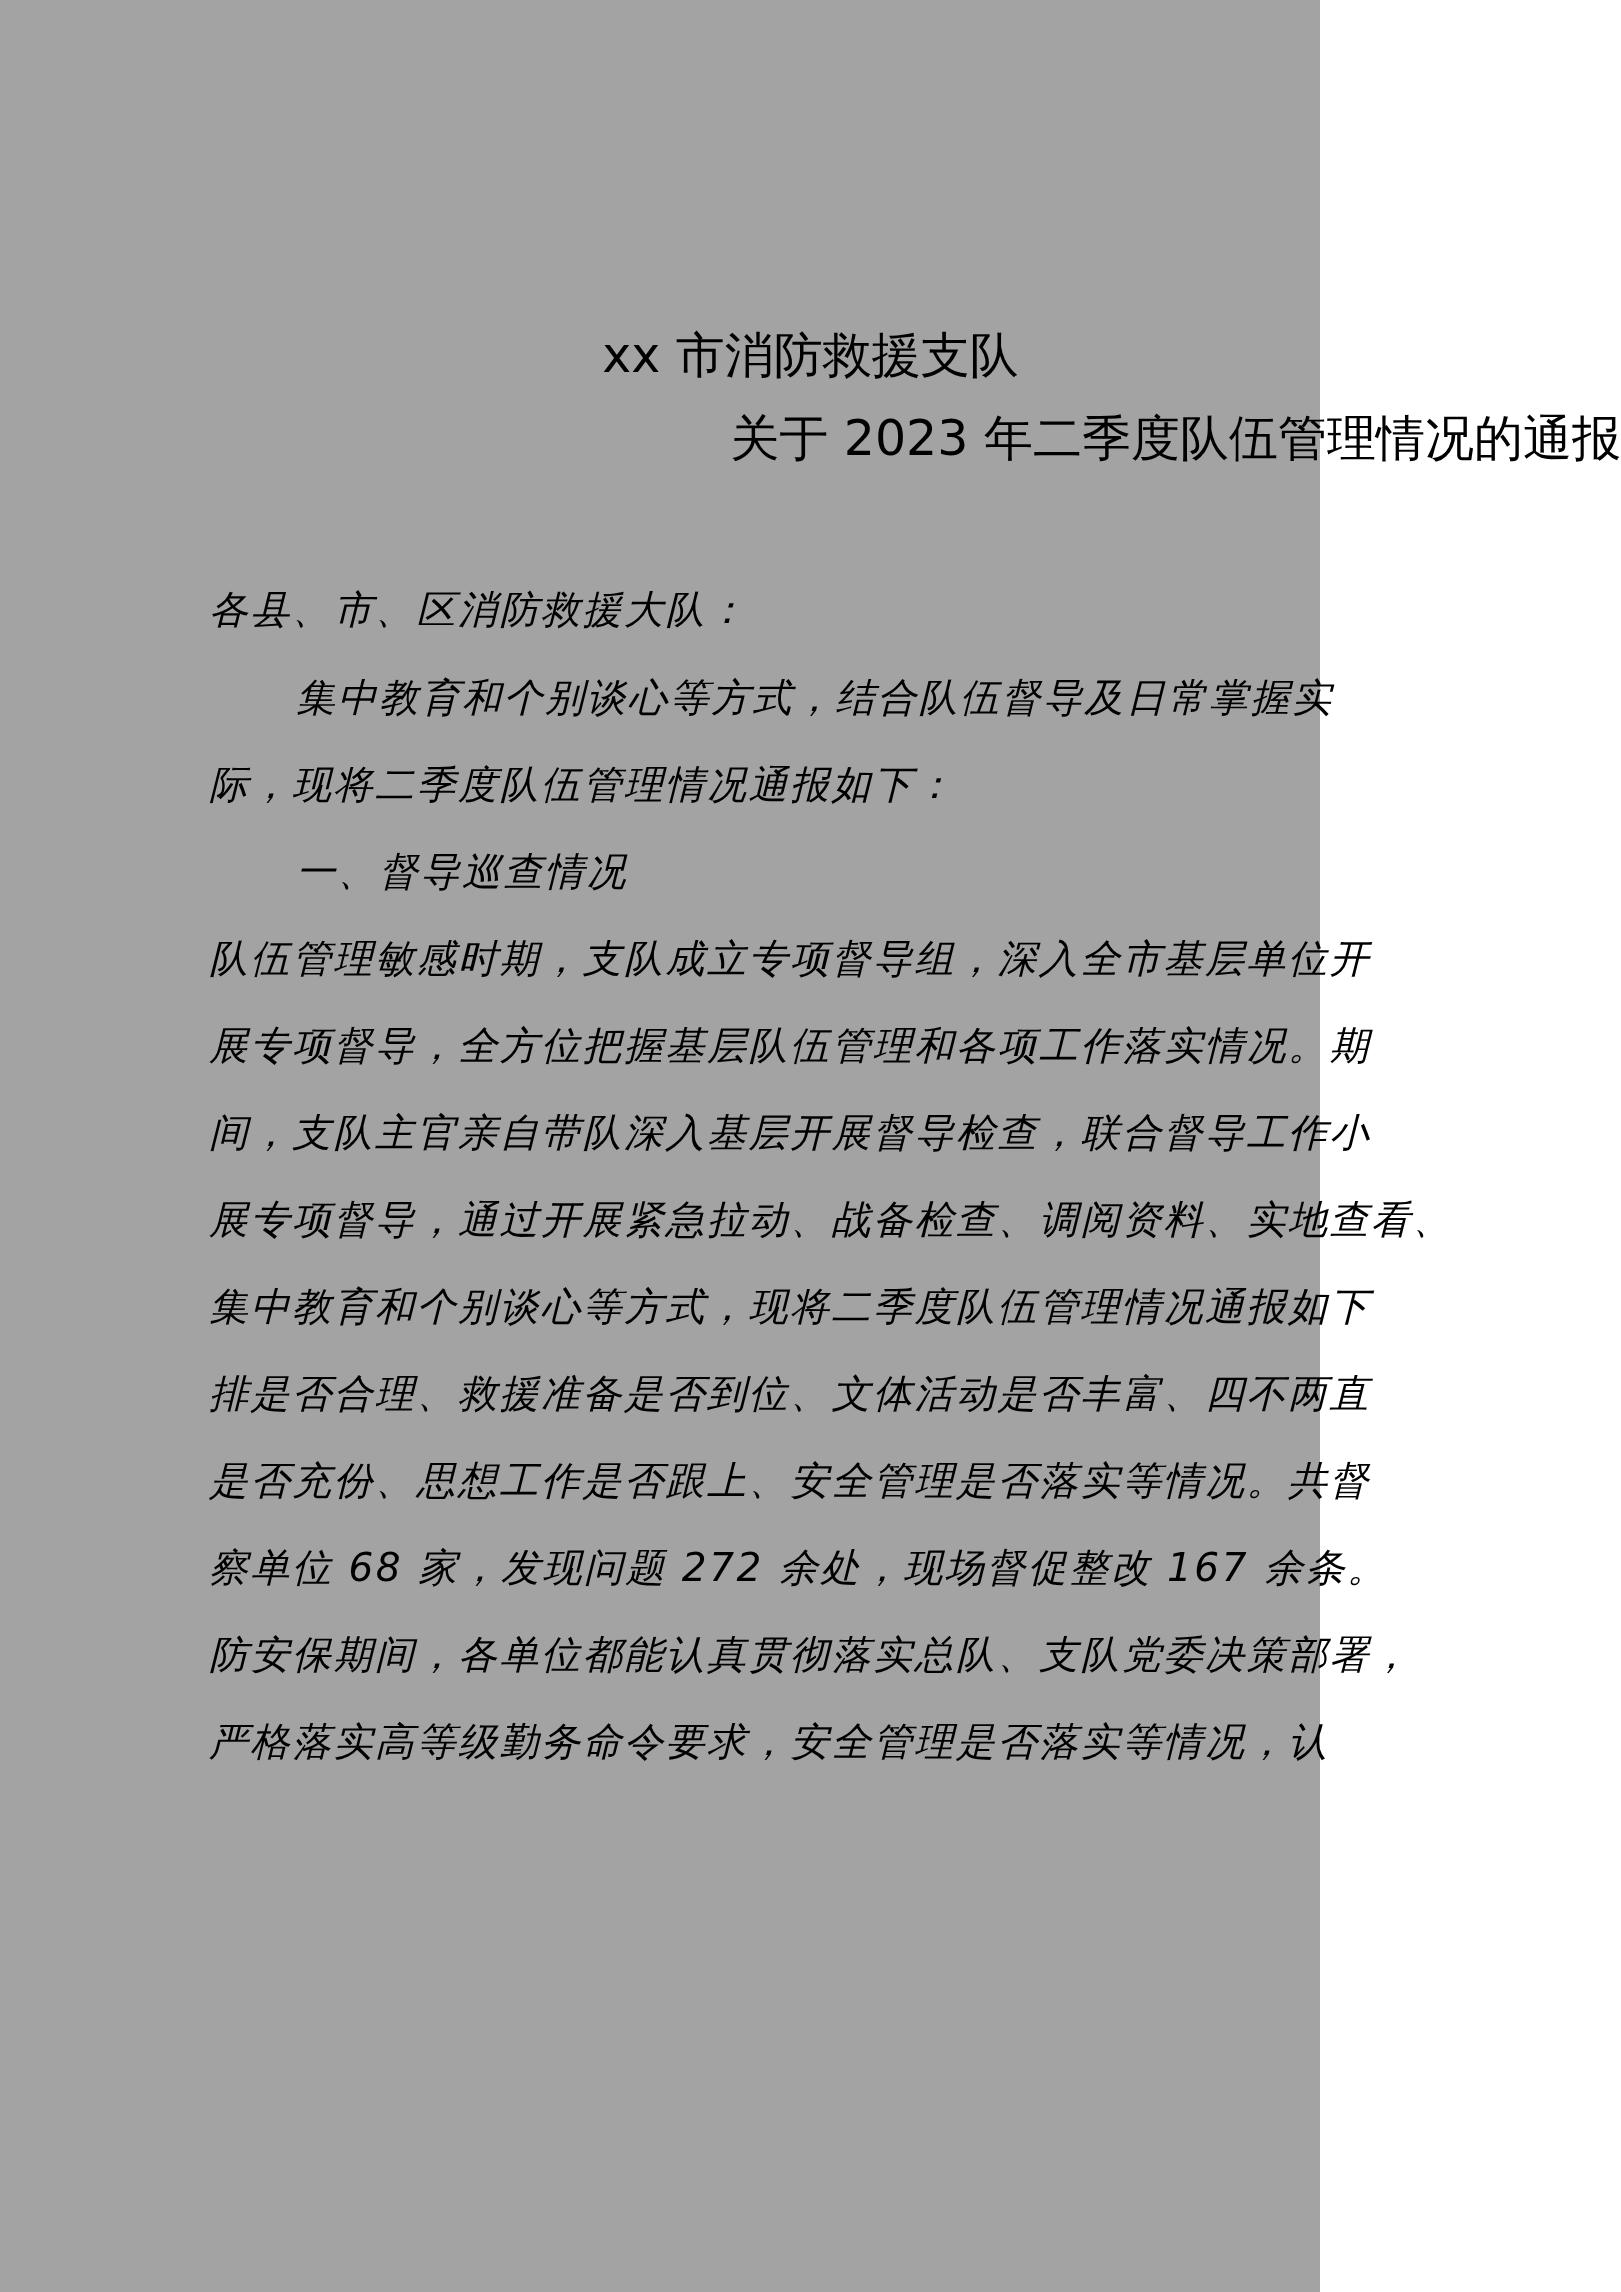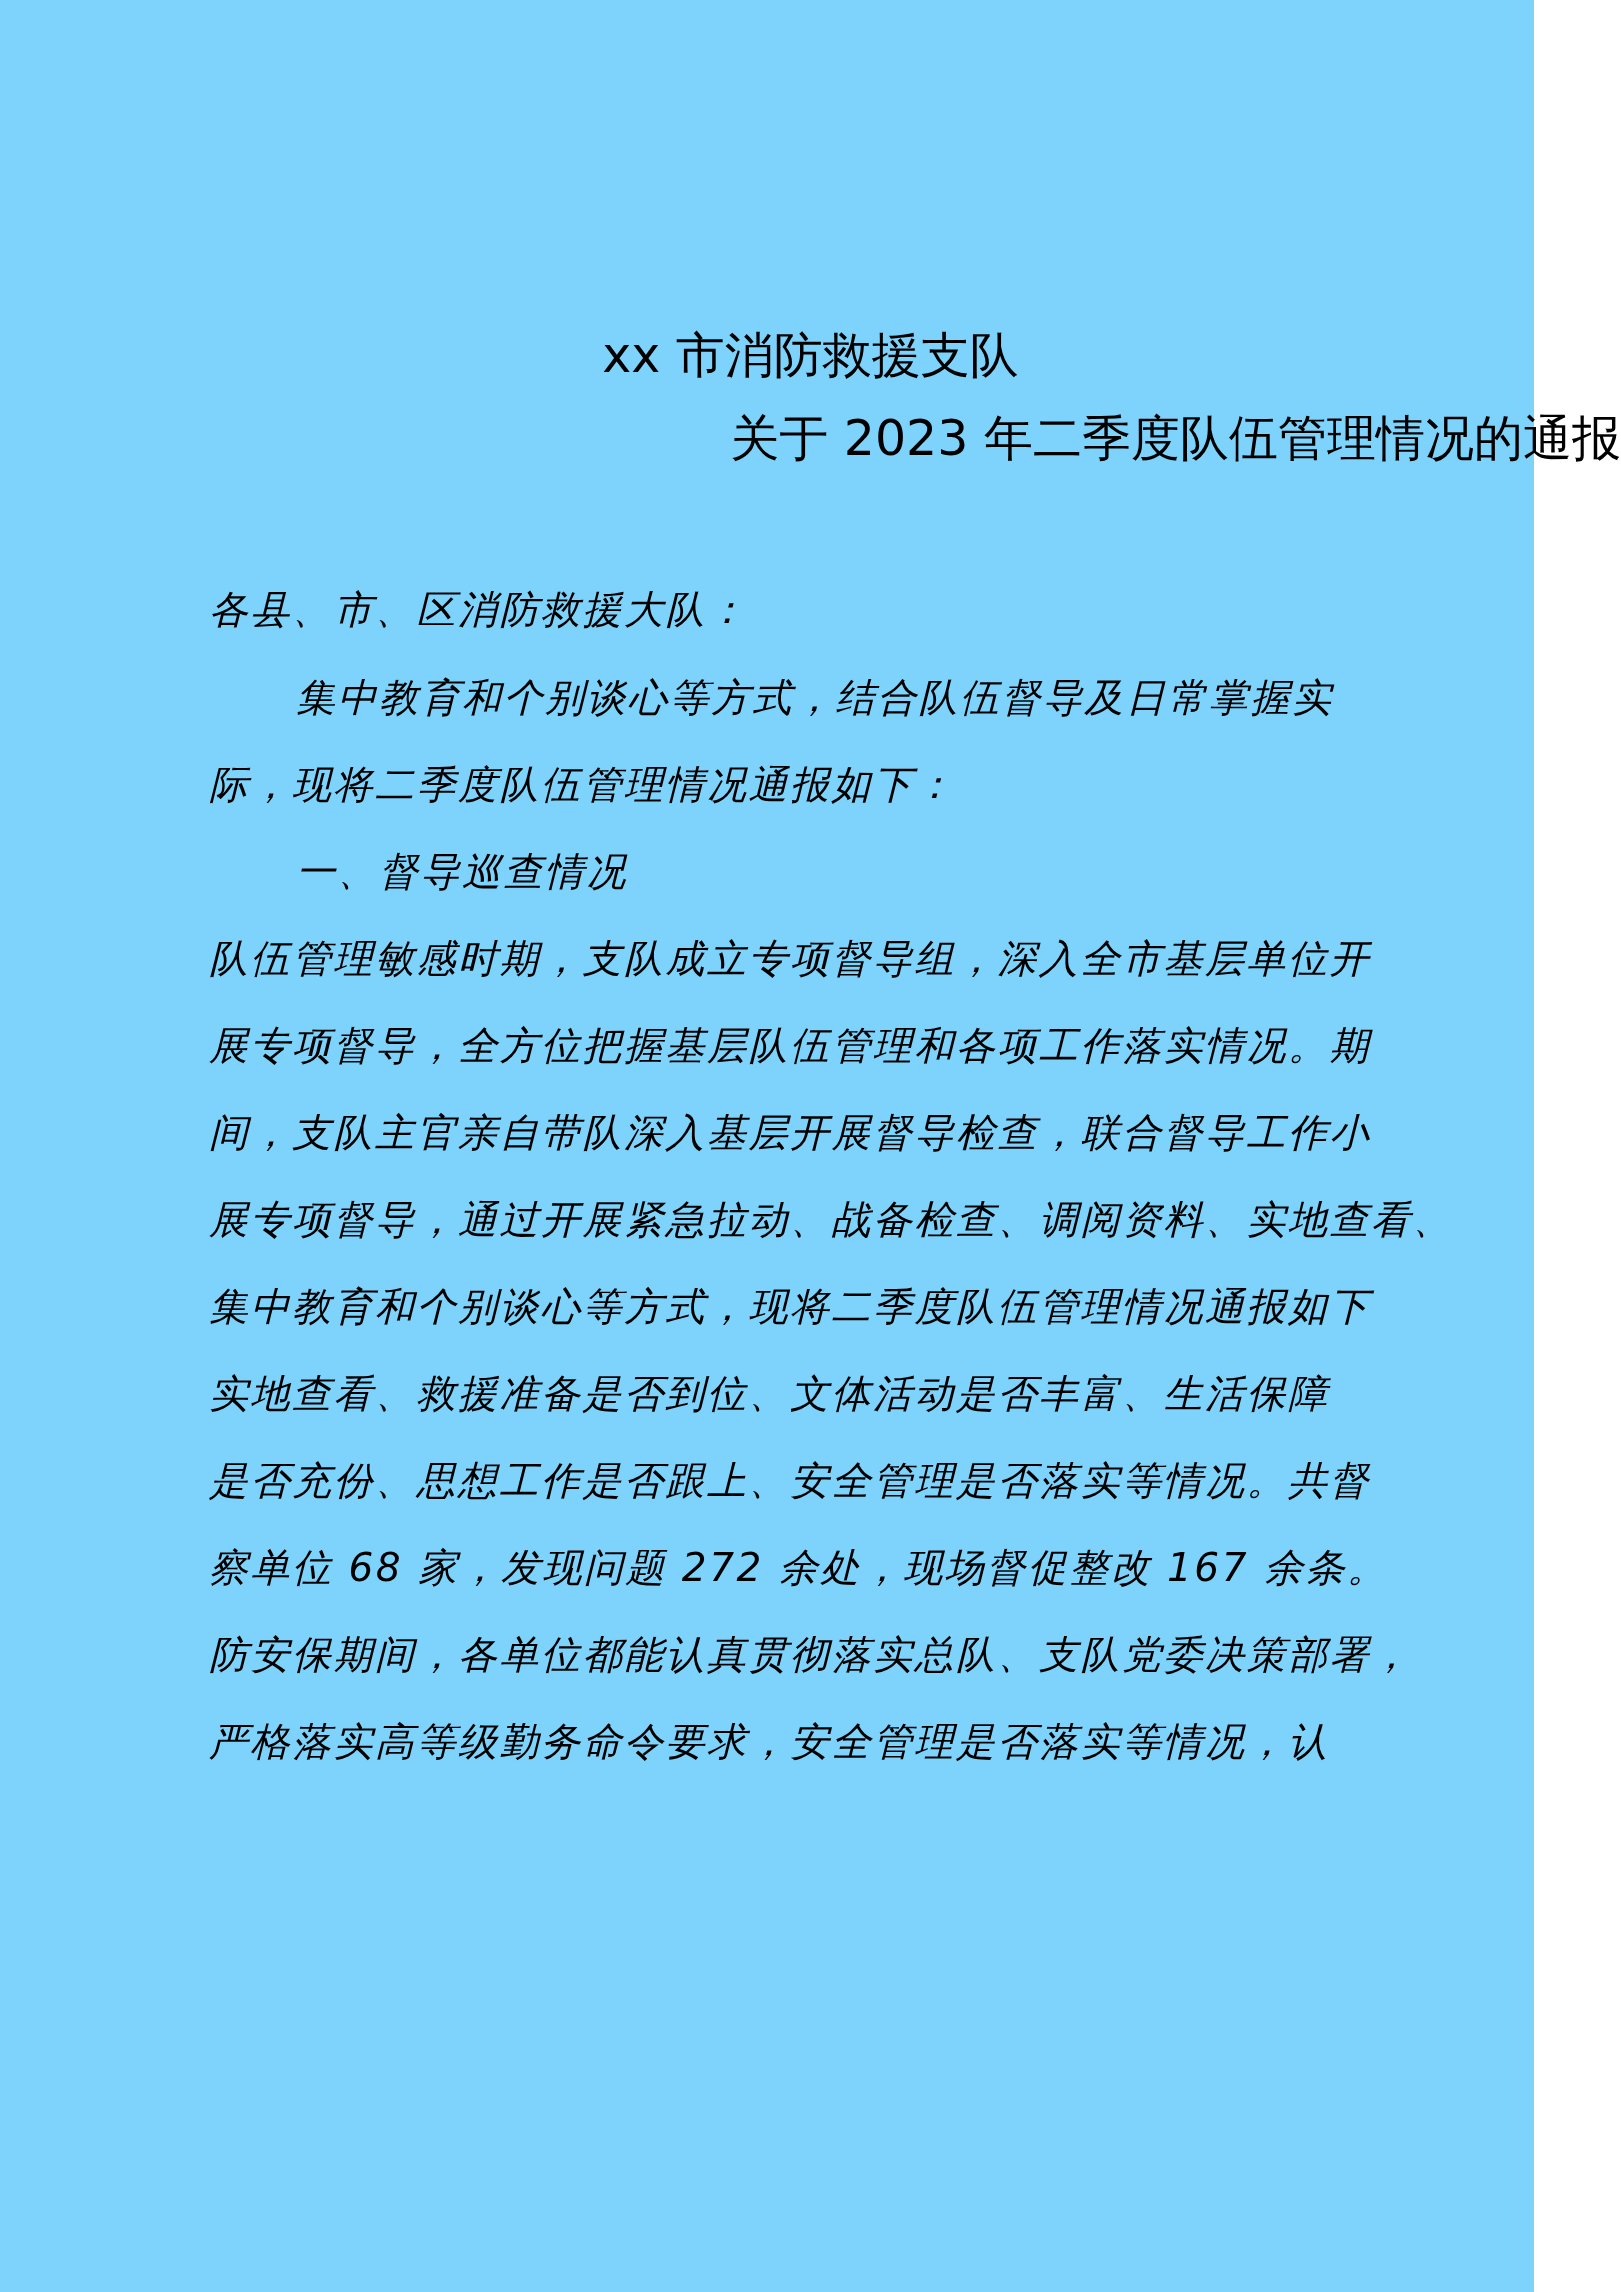--- a/index.html
+++ b/index.html
@@ -12,23 +12,23 @@
       height: 2293px;
       position: relative;
       overflow: hidden;
       font-family: "DejaVu Sans", "Liberation Sans", sans-serif;
       color: #000000;
     }
     .page {
       position: absolute;
       left: 0;
       top: 0;
-      width: 1534px;
+      width: 1320px;
       height: 2293px;
-      background: #7dd3fc;
+      background: #a3a3a3;
     }
     .title {
       position: absolute;
       left: 0;
       width: 1621px;
       text-align: center;
       font-size: 49px;
       line-height: 69px;
       white-space: nowrap;
       letter-spacing: 0px;
@@ -66,21 +66,21 @@
     <div class="line indent">集中教育和个别谈心等方式，结合队伍督导及日常掌握实</div>
     <div class="line">际，现将二季度队伍管理情况通报如下：</div>
 
     <div class="line indent">一、督导巡查情况</div>
 
     <div class="line">队伍管理敏感时期，支队成立专项督导组，深入全市基层单位开</div>
     <div class="line">展专项督导，全方位把握基层队伍管理和各项工作落实情况。期</div>
     <div class="line">间，支队主官亲自带队深入基层开展督导检查，联合督导工作小</div>
     <div class="line">展专项督导，通过开展紧急拉动、战备检查、调阅资料、实地查看、</div>
     <div class="line">集中教育和个别谈心等方式，现将二季度队伍管理情况通报如下</div>
-    <div class="line">实地查看、救援准备是否到位、文体活动是否丰富、生活保障</div>
+    <div class="line">排是否合理、救援准备是否到位、文体活动是否丰富、四不两直</div>
     <div class="line">是否充份、思想工作是否跟上、安全管理是否落实等情况。共督</div>
     <div class="line">察单位 68 家，发现问题 272 余处，现场督促整改 167 余条。</div>
 
     <div class="line">防安保期间，各单位都能认真贯彻落实总队、支队党委决策部署，</div>
     <div class="line">严格落实高等级勤务命令要求，安全管理是否落实等情况，认</div>
   </div>
 
 </div>
 
 

